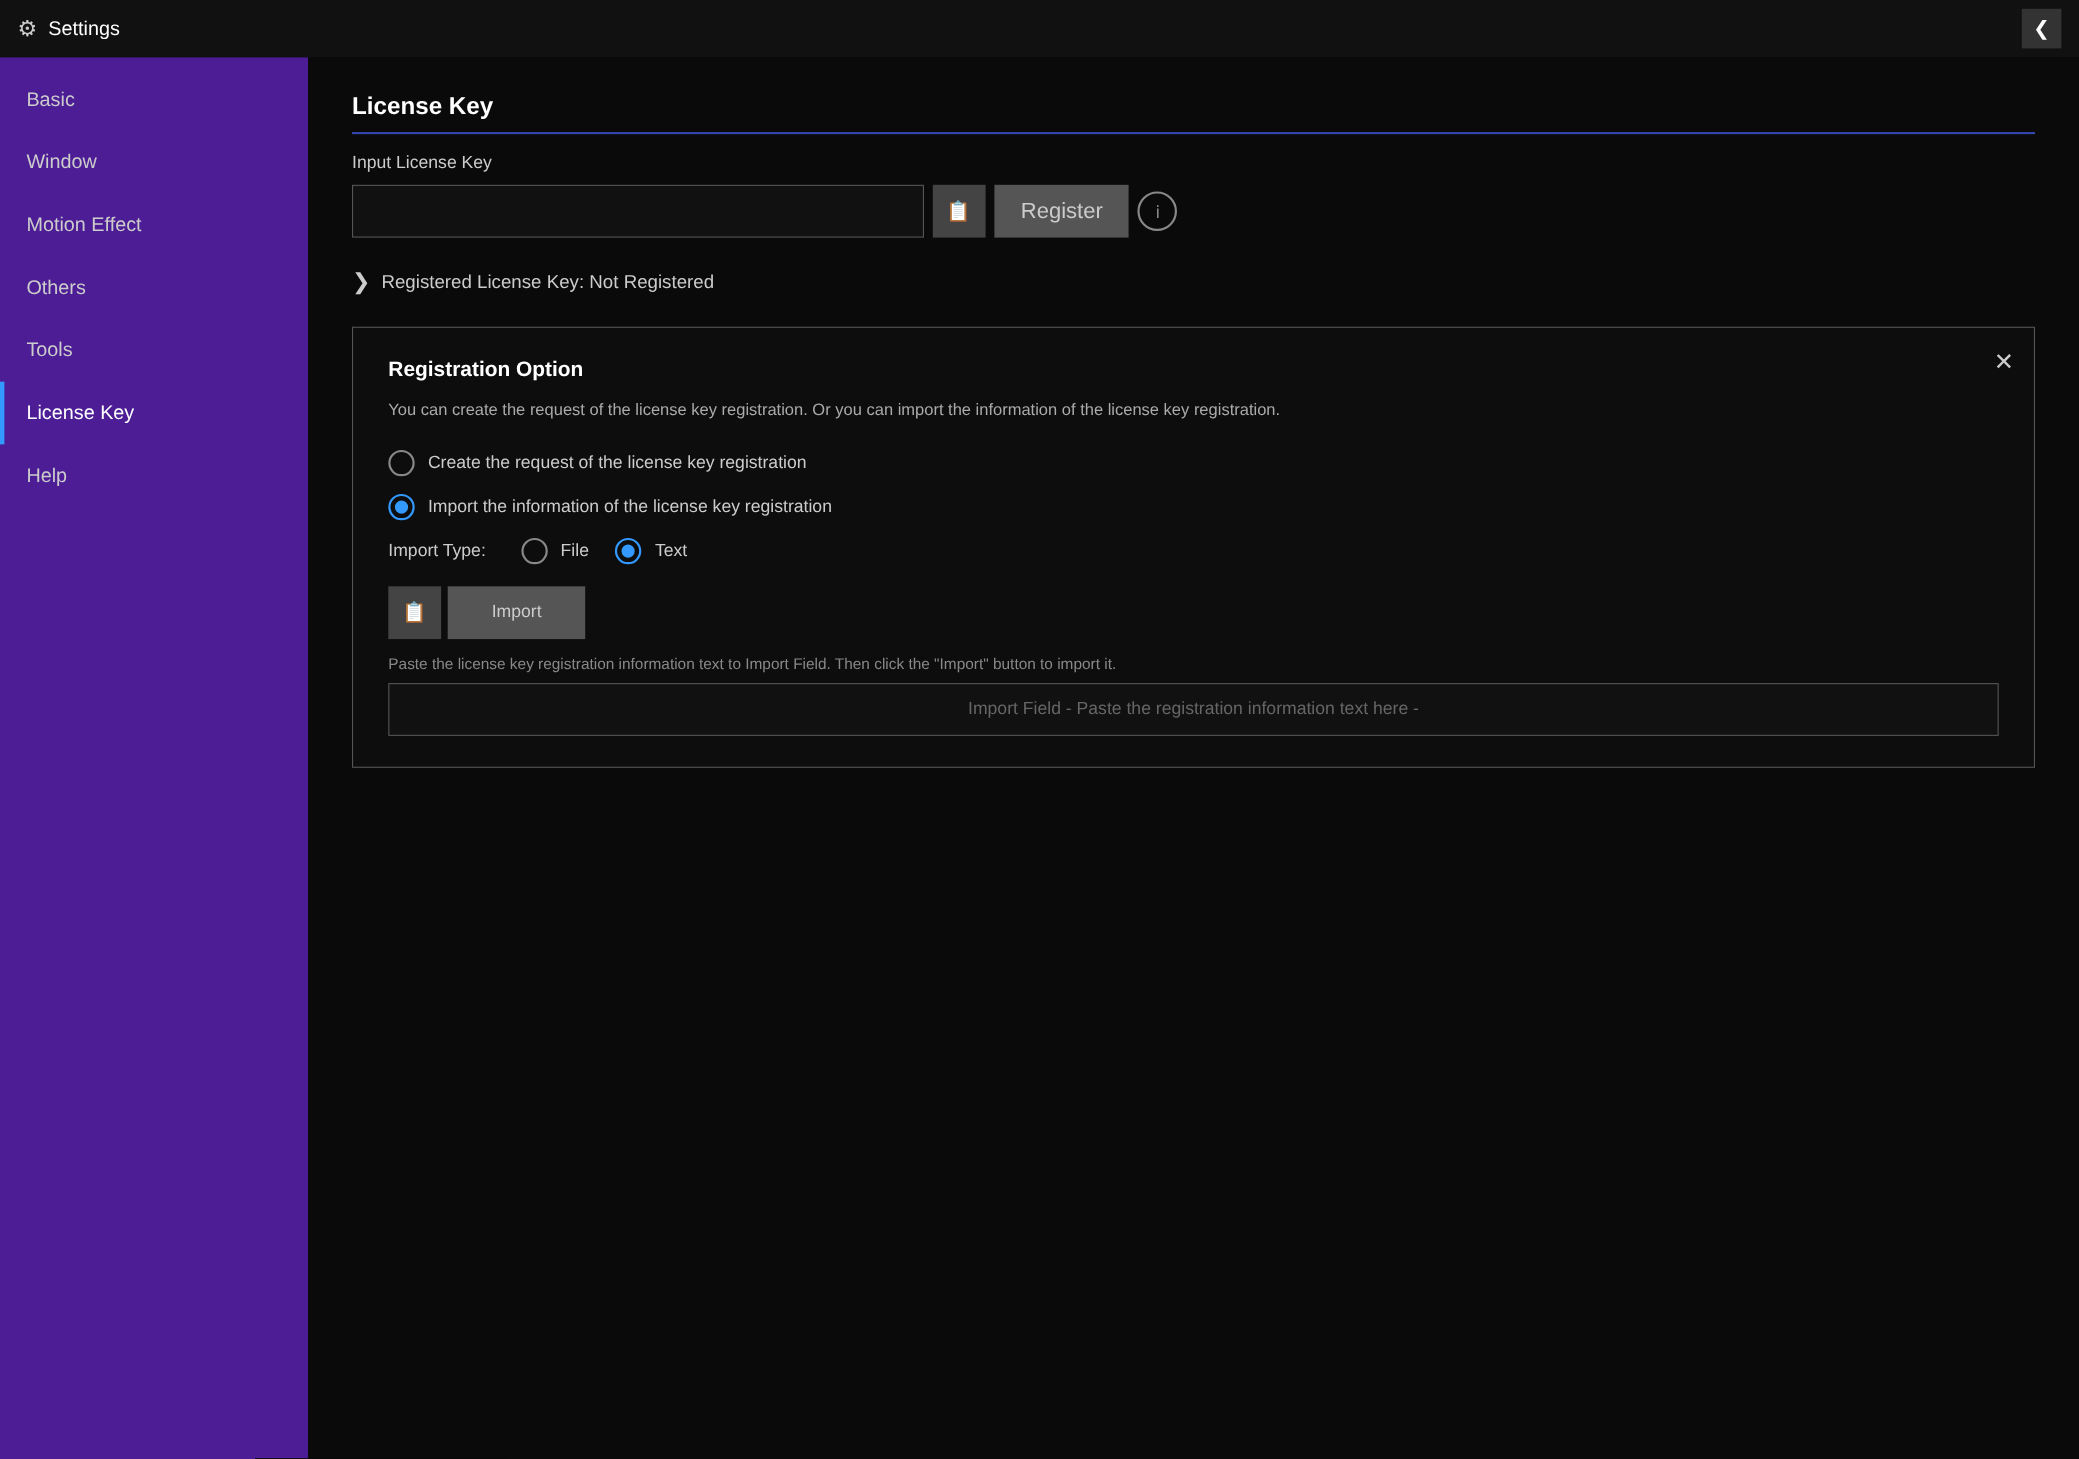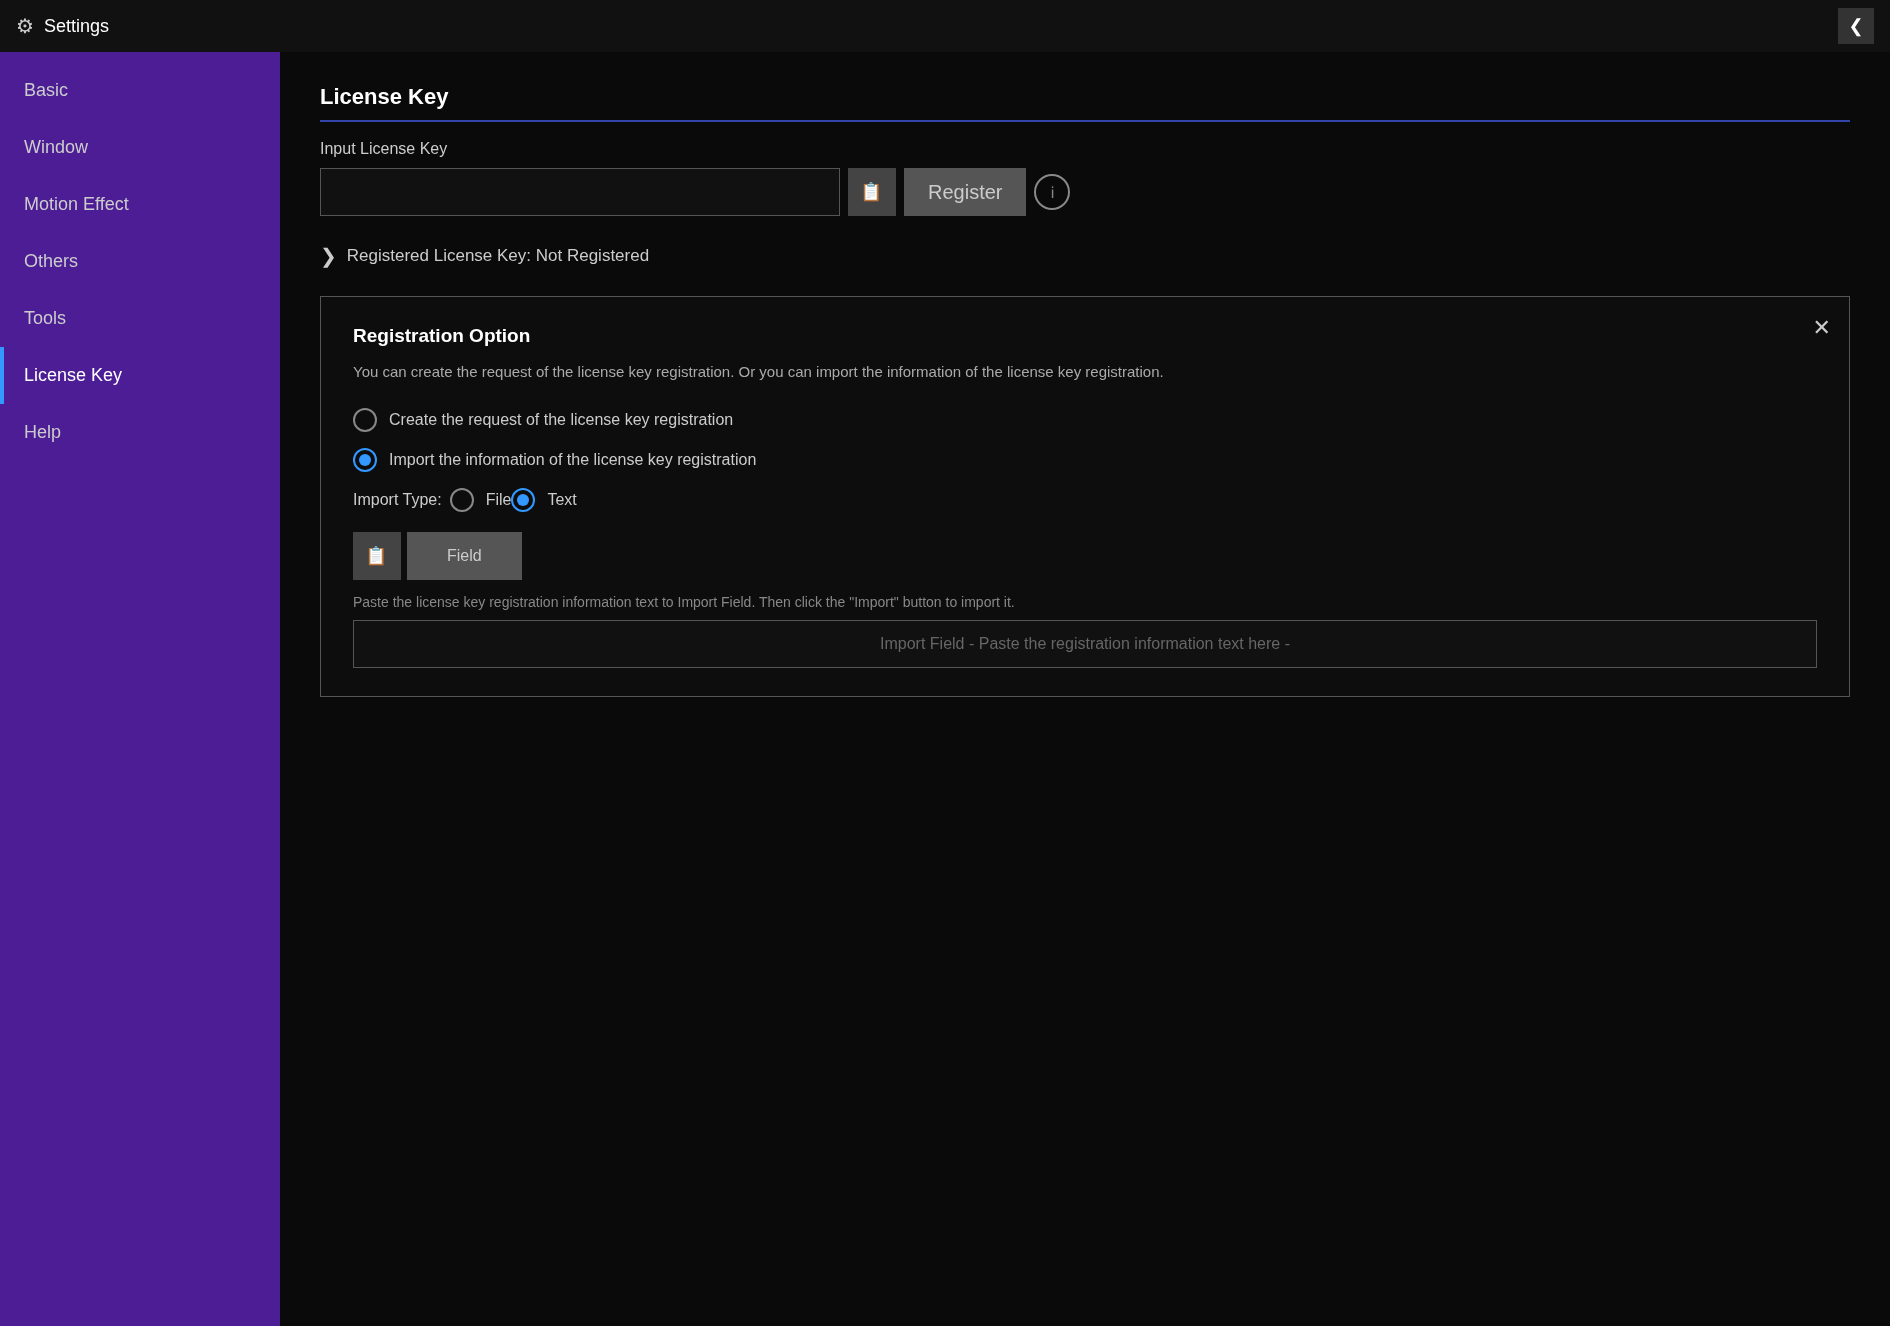--- a/index.html
+++ b/index.html
@@ -247,20 +247,21 @@
     }
     .radio-label {
       font-size: 16px;
       color: #cccccc;
     }
 
     
     .import-type-row {
       display: flex;
       align-items: center;
+      gap: 24px;
       margin-bottom: 20px;
     }
     .import-type-label {
       font-size: 16px;
       color: #cccccc;
       margin-right: 8px;
     }
 
     
     .import-buttons-row {
@@ -396,21 +397,21 @@
         <div class="radio-option" style="margin-bottom:0;">
           <div class="radio-circle checked"></div>
           <span class="radio-label">Text</span>
         </div>
       </div>
 
       <div class="import-buttons-row">
         <button class="import-clipboard-btn">
           <span>📋</span>
         </button>
-        <button class="import-btn">Field</button>
+        <button class="import-btn">Import</button>
       </div>
 
       <div class="paste-instructions">Paste the license key registration information text to Import Field. Then click the "Import" button to import it.</div>
 
       <div class="import-field-wrapper">
         <span>Import Field - Paste the registration information text here -</span>
       </div>
 
     </div>
 

